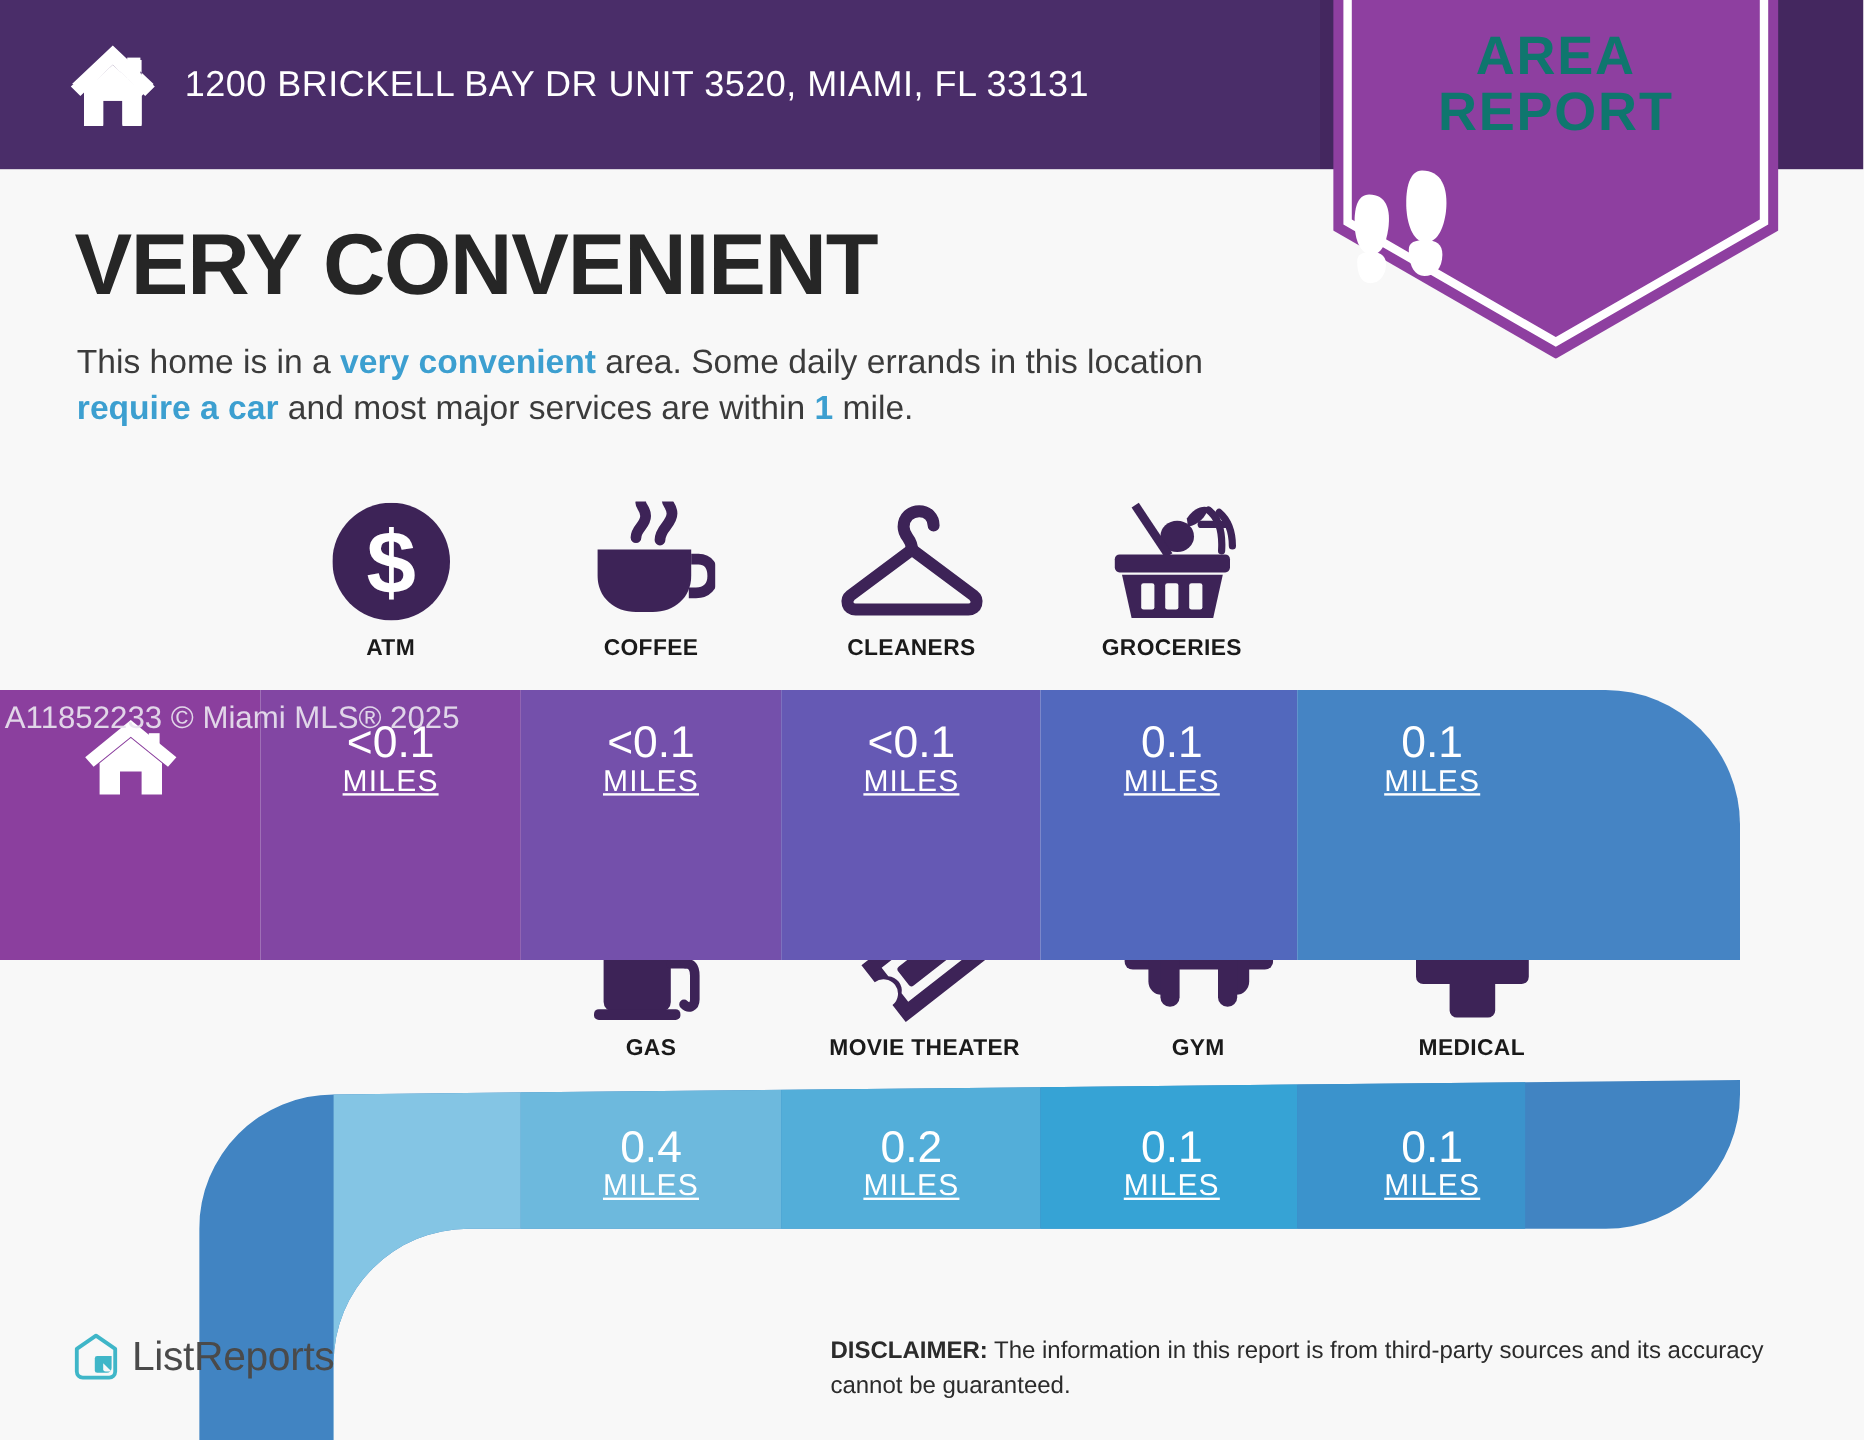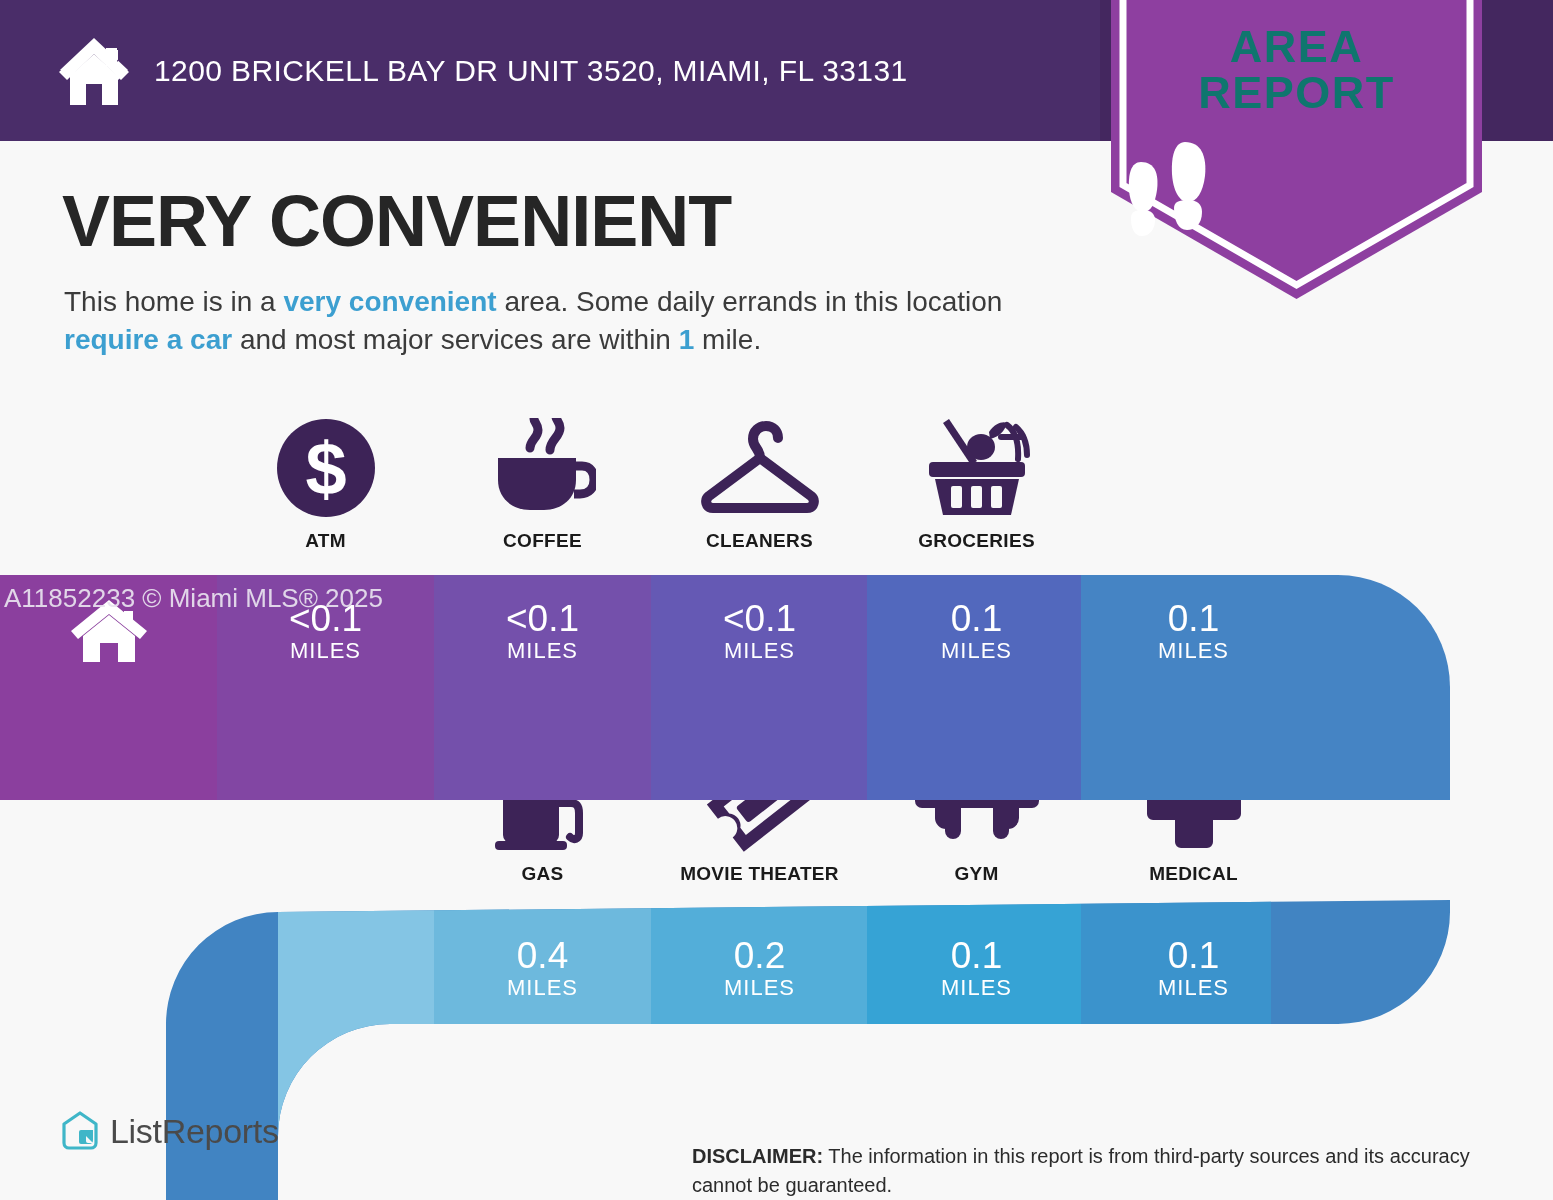--- a/index.html
+++ b/index.html
@@ -60,29 +60,29 @@
     margin-top:10px;white-space:nowrap;
   }
 
   
   .ribbon{position:absolute;left:0;top:575px;width:1242px;height:625px;}
 
   .bar{position:absolute;height:112px;display:flex;}
   .seg{width:217px;height:112px;display:flex;flex-direction:column;
        align-items:center;justify-content:center;color:#fff;}
   .seg .val{font-size:37px;line-height:38px;font-weight:400;}
-  .seg .unit{font-size:22px;line-height:22px;letter-spacing:1px;margin-top:2px;}
+  .seg .unit{font-size:25px;line-height:22px;letter-spacing:1px;margin-top:2px;text-decoration:underline;}
   .seg.home{align-items:center;justify-content:center;}
 
   
   .logo{position:absolute;left:60px;top:1110px;display:flex;align-items:center;}
   .logo-text{font-size:34px;color:#4a4a4a;margin-left:10px;letter-spacing:-.3px;}
   .disclaimer{
     position:absolute;left:692px;top:1112px;width:800px;
-    font-size:20px;line-height:29px;color:#2b2b2b;margin-top:30px;
+    font-size:20px;line-height:29px;color:#2b2b2b;
   }
   .disclaimer b{font-weight:700;}
 
   .watermark{
     position:absolute;left:4px;top:583px;z-index:40;
     font-size:26px;color:#e9e3ef;opacity:.92;white-space:nowrap;
     font-family:"Liberation Sans", sans-serif;
   }
 </style>
 </head>
@@ -183,21 +183,21 @@
             <rect x="32" y="69" width="11" height="22" rx="2"></rect>
             <rect x="52" y="69" width="11" height="22" rx="2"></rect>
             <rect x="72" y="69" width="11" height="22" rx="2"></rect>
           </g>
         </svg>
       </div>
       <div class="iconlabel">GROCERIES</div>
     </div>
   </div>
 
-  <div class="iconrow" id="iconrow2" style="left:434px;top:748px;">
+  <div class="iconrow" id="iconrow2" style="left:434px;top:748px;gap:11px;">
 
     <div class="iconcell">
       <div class="iconwrap">
         <svg width="104" height="104" viewBox="0 0 104 104">
           <g fill="#3d2357">
             <rect x="12" y="6" width="56" height="88" rx="8"></rect>
             <rect x="4" y="92" width="72" height="9" rx="4"></rect>
           </g>
           <rect x="22" y="16" width="36" height="32" rx="3" fill="#f8f8f8"></rect>
           <g fill="none" stroke="#3d2357" stroke-width="8" stroke-linecap="round">

